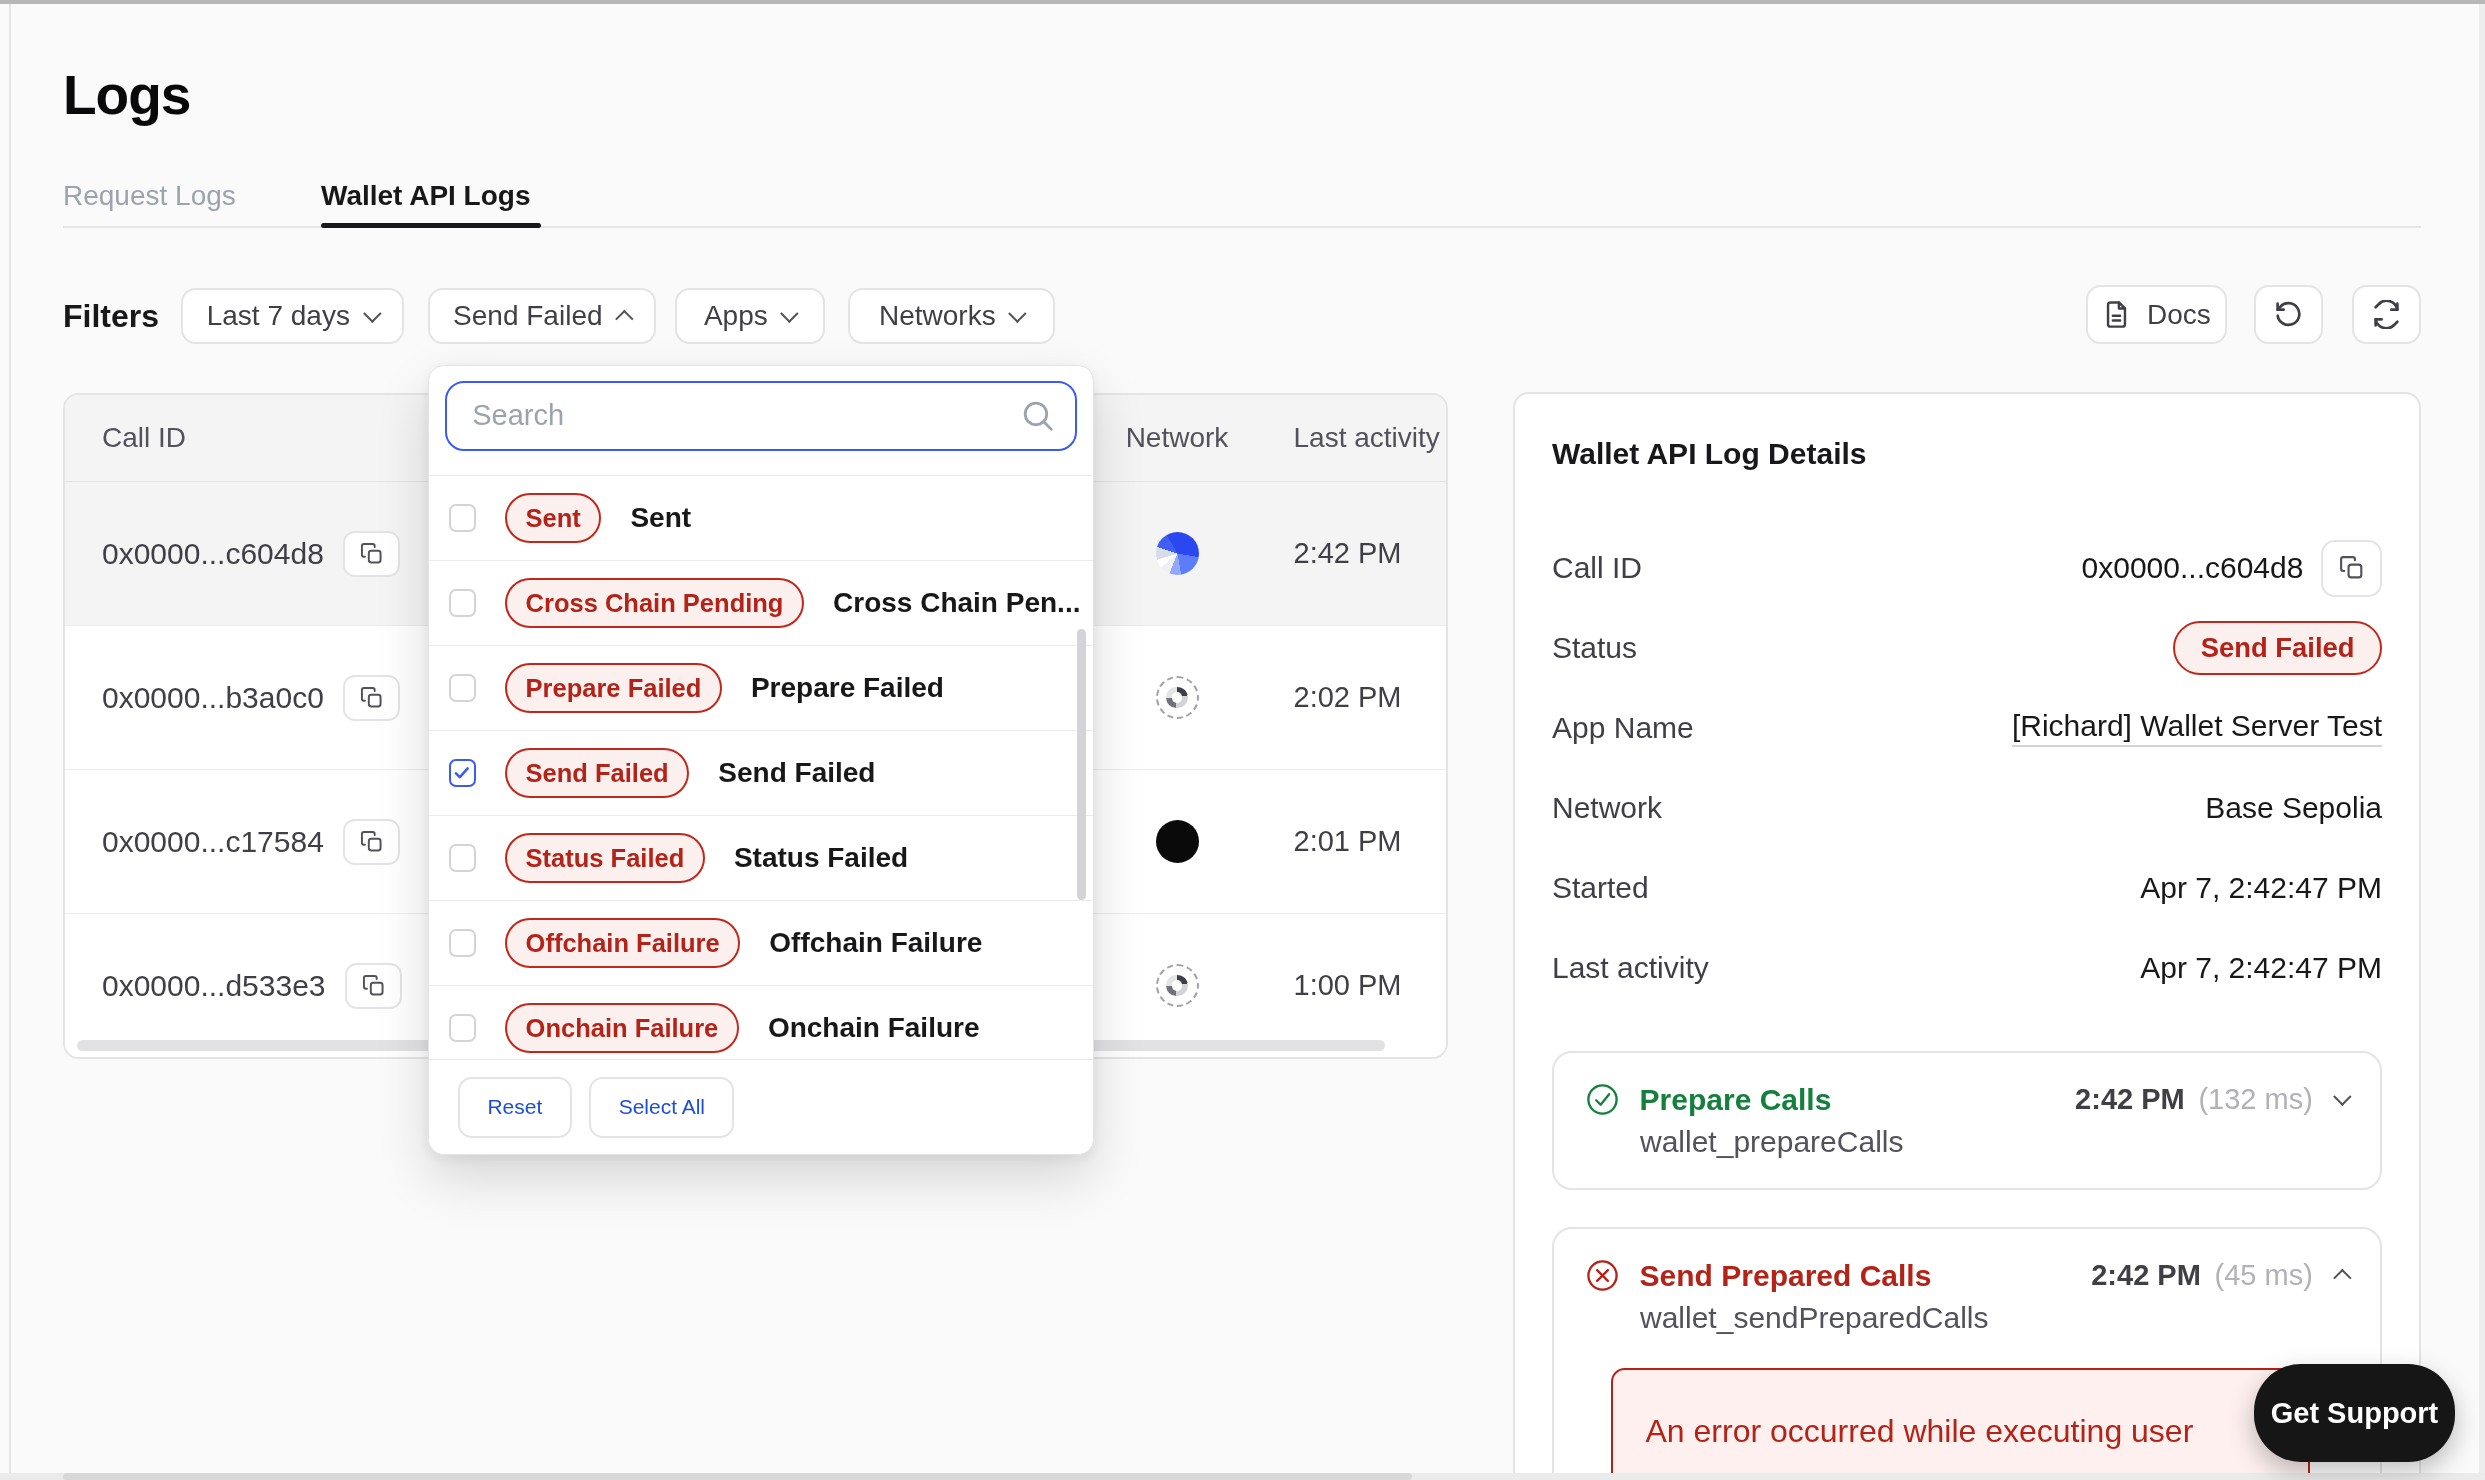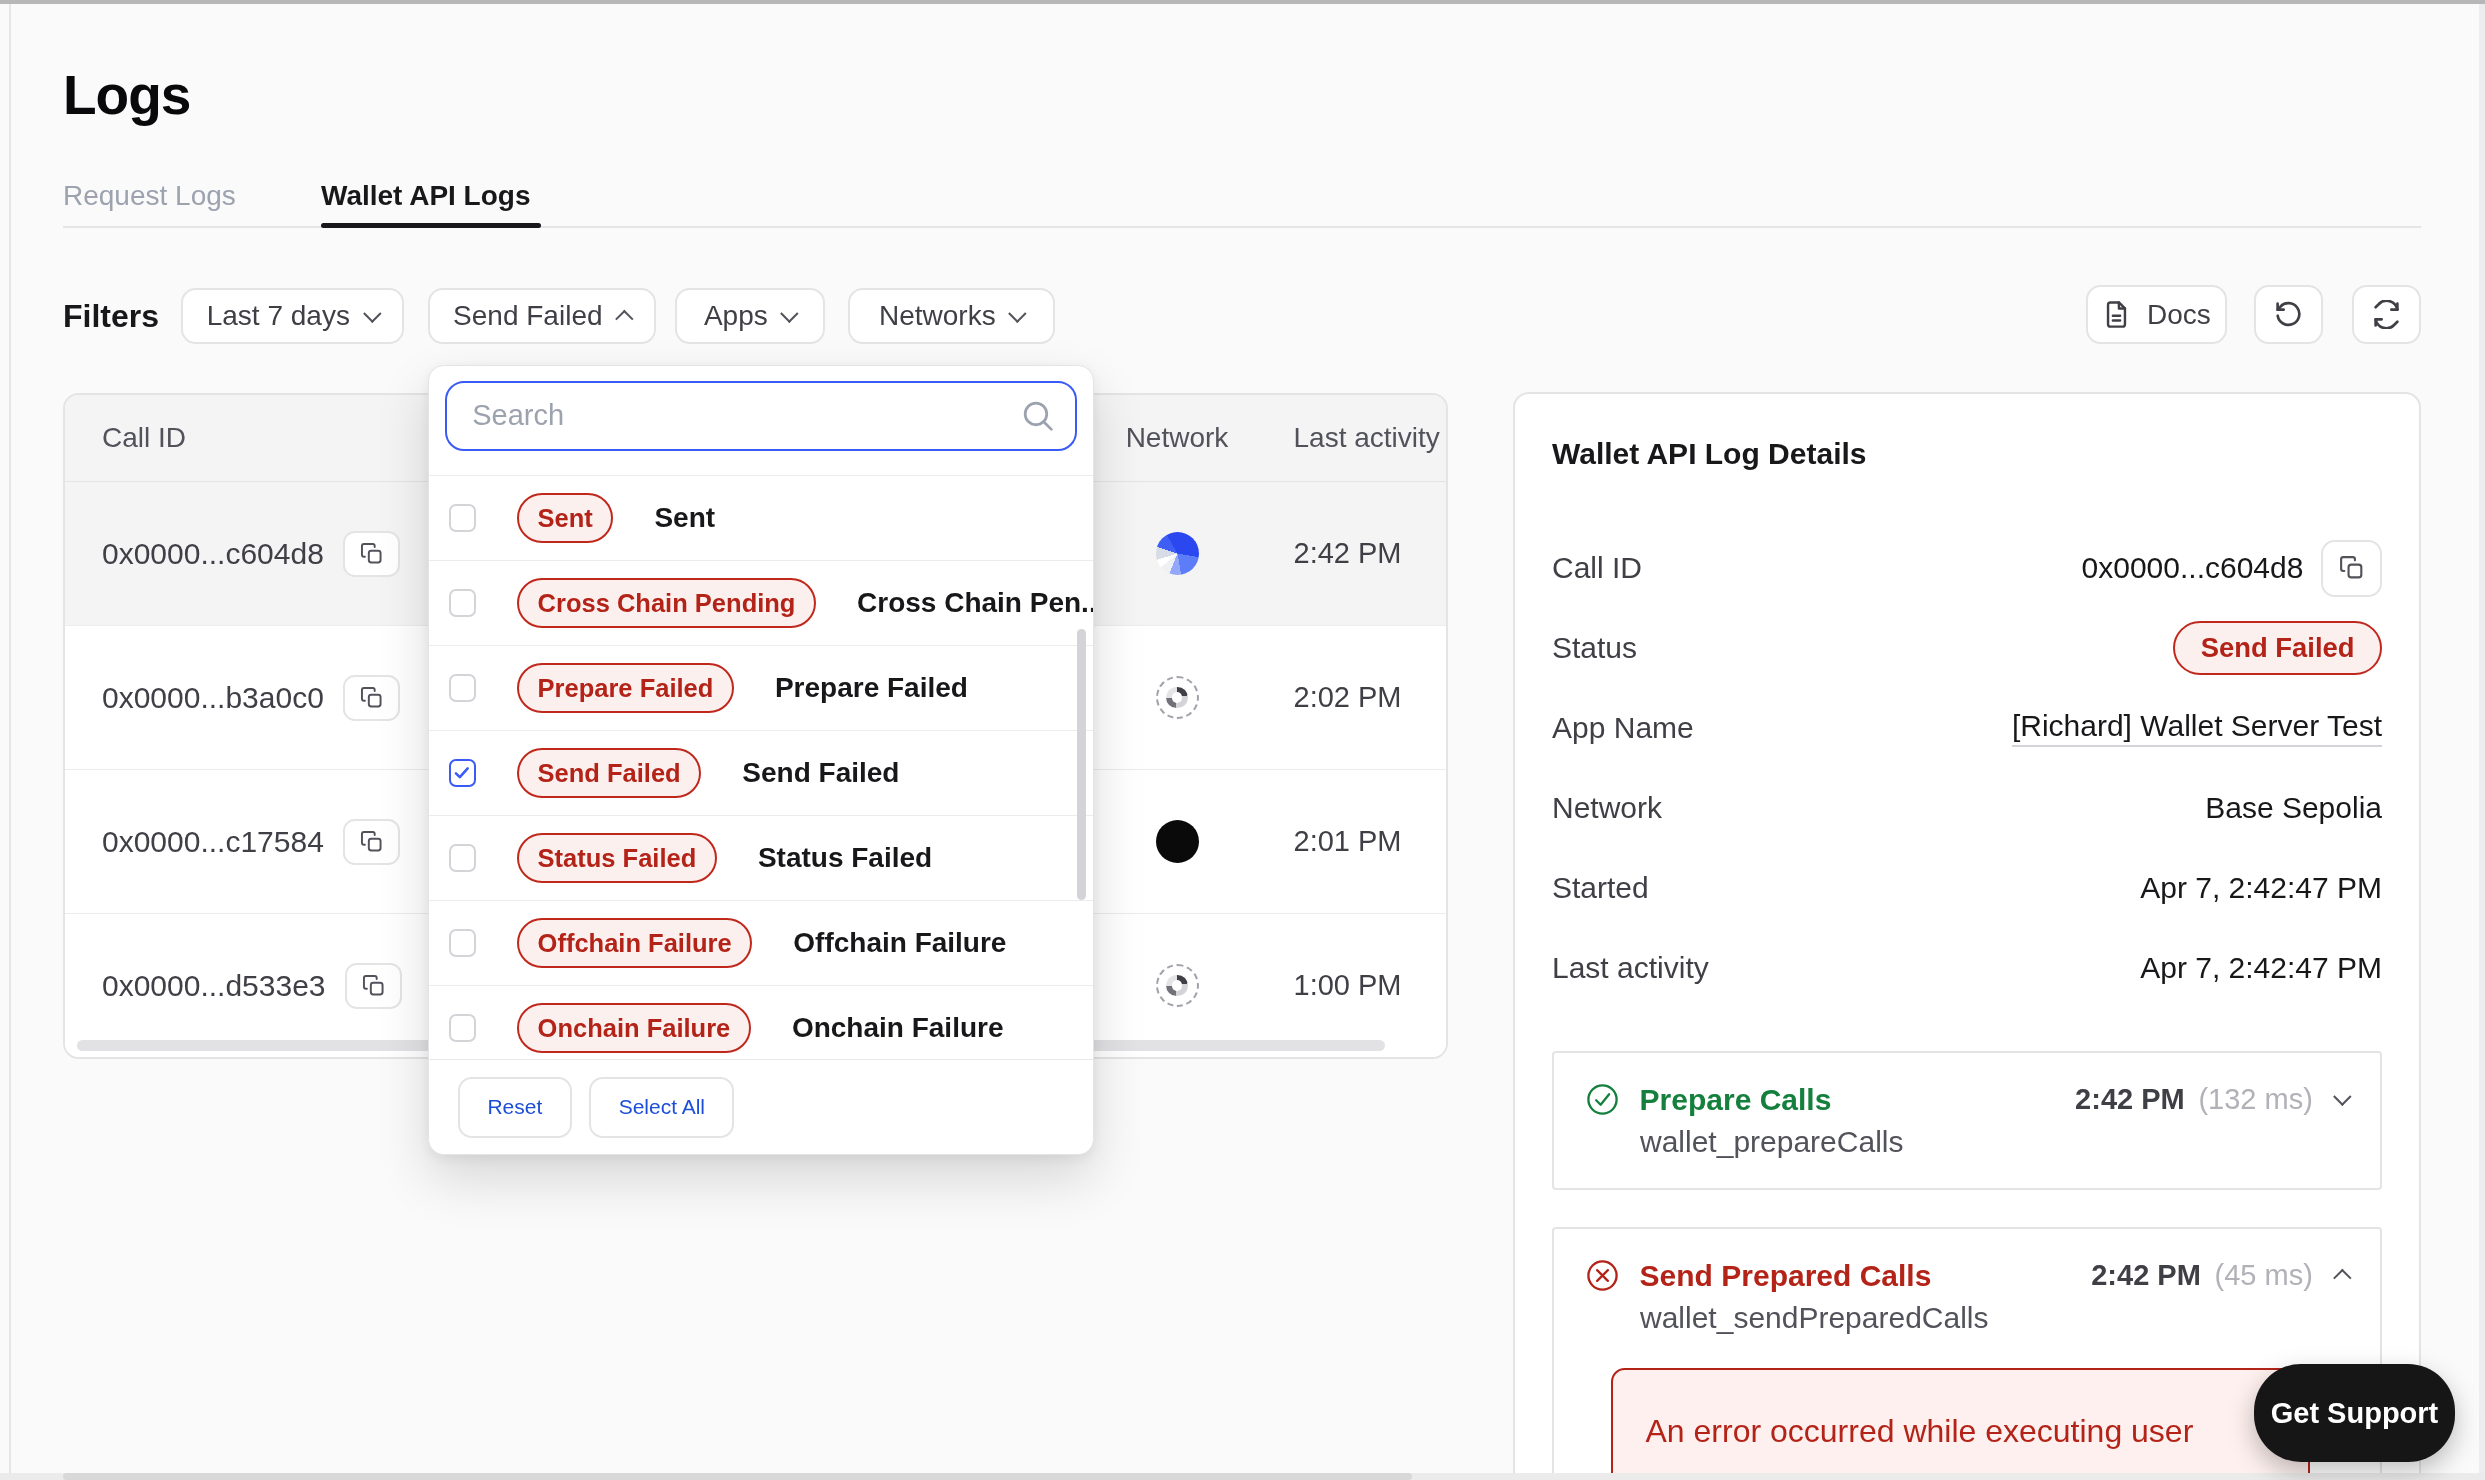--- a/index.html
+++ b/index.html
@@ -95,21 +95,21 @@
   }
   .dd-search-wrap { padding:14.7px 15.7px 0 15.7px; }
   .dd-search {
     width:100%; height:70px; border:2.9px solid #3b5bf6; border-radius:19px;
     font-size:29px; color:#18181b; padding:0 69px 0 25.5px; outline:none; background:#fff;
     font-family:"Liberation Sans","DejaVu Sans",sans-serif;
   }
   .dd-search::placeholder { color:#9ca3af; }
   .dd-search-icon { position:absolute; right:37px; top:31px; width:37px; height:37px; }
   .dd-sliver { height:17.6px; border-bottom:1px solid #ececee; margin-top:7.8px; }
-  .dd-option { height:85px; display:flex; align-items:center; gap:41px; padding-left:19.6px; border-bottom:1px solid #ececee; cursor:pointer; }
+  .dd-option { height:85px; display:flex; align-items:center; gap:29px; padding-left:19.6px; border-bottom:1px solid #ececee; cursor:pointer; }
   .dd-checkbox {
     width:27.4px; height:27.4px; border:2.9px solid #d4d4d8; border-radius:6.9px; background:#fff;
     flex:0 0 auto; display:flex; align-items:center; justify-content:center;
   }
   .dd-checkbox.checked { border-color:#3b5bf6; }
   .badge {
     display:inline-flex; align-items:center; white-space:nowrap;
     color:#b42318; background:#fcf0ef; border:2.5px solid #c0281c; border-radius:979px;
     font-size:25.5px; font-weight:700; padding:8.8px 18.6px; line-height:1.1;
   }
@@ -134,21 +134,21 @@
   .details-title { padding-top:43px; font-size:30px; font-weight:600; color:#18181b; }
   .detail-rows { margin-top:57px; display:flex; flex-direction:column; }
   .drow { height:80px; display:flex; justify-content:space-between; align-items:center; }
   .drow-label { font-size:30px; font-weight:500; color:#3f3f46; }
   .drow-value { font-size:30px; font-weight:500; color:#18181b; display:flex; align-items:center; gap:17.6px; }
   .drow-value .copy-btn { width:61px; height:57px; border-radius:13.7px; }
   .value-underline { border-bottom:2px solid #d4d4d8; padding-bottom:2.9px; }
   .status-badge { font-size:27.4px; padding:9.8px 25.5px; }
 
   .steps { margin-top:43px; display:flex; flex-direction:column; gap:37px; }
-  .step-card { border:2px solid #e4e4e7; border-radius:4px; padding:29px 31px; }
+  .step-card { border:2px solid #e4e4e7; border-radius:20px; padding:29px 31px; }
   .step-head { display:flex; align-items:center; }
   .step-title { font-size:30px; font-weight:700; margin-left:19.6px; }
   .step-title.ok { color:#15803d; }
   .step-title.err { color:#b42318; }
   .step-right { margin-left:auto; display:flex; align-items:center; gap:13.7px; }
   .step-time { font-size:29px; font-weight:600; color:#3f3f46; }
   .step-duration { font-size:29px; color:#b1b1b8; }
   .step-chev { margin-left:9.8px; border-color:#52525b; cursor:pointer; }
   .step-method { margin-left:55px; margin-top:8px; font-size:30px; color:#52525b; }
   .error-box {

